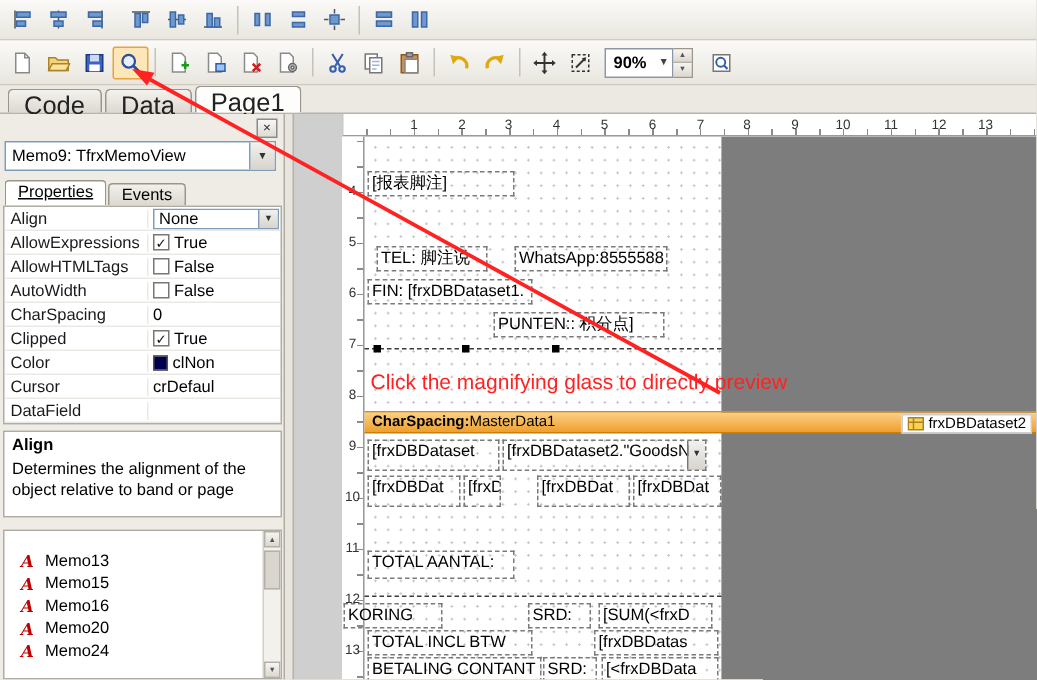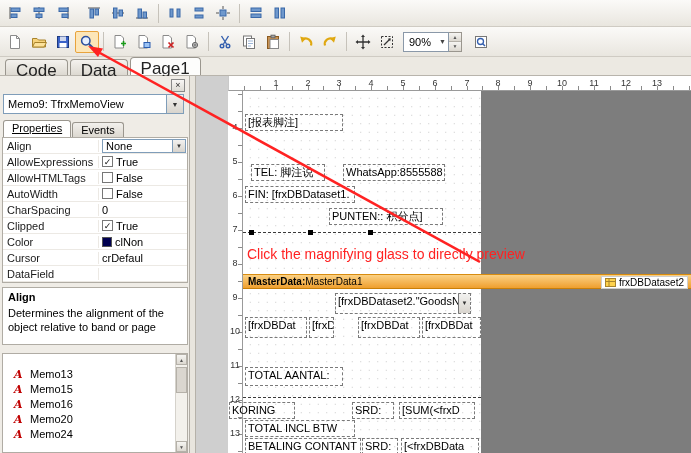--- a/index.html
+++ b/index.html
@@ -12,21 +12,21 @@
   #toolbar-align{top:0;height:27px;}
   #toolbar-main{top:27px;height:30px;}
   .icon-btn{width:24px;height:22px;display:flex;align-items:center;justify-content:center;
     border:1px solid transparent;border-radius:2px;flex:0 0 auto;}
   .icon-btn.hot{border-color:#e8a33d;background:#fde6b8;}
   .tb-sep{width:1px;height:19px;background:#c6c2ba;margin:0 4px;flex:0 0 auto;}
   .tb-gap{width:7px;flex:0 0 auto;}
 
   .zoom-box{display:flex;align-items:center;height:20px;margin-left:4px;}
   .zoom-field{width:46px;height:20px;background:#fff;border:1px solid #8a98a8;
-    font-size:11px;display:flex;align-items:center;justify-content:space-between;padding:0 2px 0 5px;}
+    font-size:11px;display:flex;align-items:center;justify-content:space-between;padding:0 2px 0 5px;font-weight:bold;}
   .zoom-field .arr{font-size:7px;color:#444;}
   .zoom-spin{width:13px;height:20px;border:1px solid #9a968e;border-left:none;display:flex;flex-direction:column;}
   .zoom-spin div{flex:1;font-size:5px;color:#555;display:flex;align-items:center;justify-content:center;
     background:linear-gradient(#f6f5f2,#dcd8d0);border-bottom:1px solid #b5b1a9;}
   .zoom-spin div:last-child{border-bottom:none;}
 
   
   #tabbar{position:absolute;top:57px;left:0;width:691px;height:19px;display:flex;
     align-items:flex-end;padding-left:5px;background:#ece9e2;border-bottom:1px solid #b8b4ac;}
   .tab{height:16px;padding:1px 10px 0;font-size:17px;color:#222;margin-right:2px;
@@ -499,48 +499,50 @@
 
   <div class="sep-line" style="left:47px;top:156px;width:238px">
     <div class="hndl" style="left:6px"></div>
     <div class="hndl" style="left:65px"></div>
     <div class="hndl" style="left:125px"></div>
   </div>
 
   <div id="annotation" style="color: rgb(255, 34, 34);">Click the magnifying glass to directly preview</div>
 
   <div class="band" id="band-master">
-    <span class="bn">MasterData:</span>
+    <span class="bn">CharSpacing:</span>
     <span> MasterData1</span>
     <div id="dataset-chip">
       <svg width="11" height="11" viewBox="0 0 11 11">
           <rect x="0.5" y="1.5" width="10" height="8" fill="#ffd24d" stroke="#a8832c"></rect>
           <line x1="0.5" y1="4.5" x2="10.5" y2="4.5" stroke="#a8832c"></line>
           <line x1="4" y1="1.5" x2="4" y2="9.5" stroke="#a8832c"></line>
         </svg>
       <span>frxDBDataset2</span>
     </div>
   </div>
 
+  <div class="memo" style="left:49px;top:217px;width:88px;height:21px">[frxDBDataset</div>
   <div class="memo" style="left:139px;top:217px;width:136px;height:21px">
     <span>[frxDBDataset2."GoodsNA</span>
     <div class="cell-drop">▼</div>
   </div>
   <div class="memo" style="left:49px;top:241px;width:62px;height:21px">[frxDBDat</div>
   <div class="memo" style="left:113px;top:241px;width:25px;height:21px">[frxDB</div>
   <div class="memo" style="left:162px;top:241px;width:62px;height:21px">[frxDBDat</div>
   <div class="memo" style="left:226px;top:241px;width:59px;height:21px">[frxDBDat</div>
 
 
   <div class="memo" style="left:49px;top:291px;width:98px;height:19px">TOTAL AANTAL:</div>
   <div class="sep-line" style="left:47px;top:321px;width:238px"></div>
   <div class="memo" style="left:33px;top:326px;width:66px;height:17px">KORING</div>
   <div class="memo" style="left:156px;top:326px;width:42px;height:17px">SRD:</div>
   <div class="memo" style="left:203px;top:326px;width:76px;height:17px">[SUM(&lt;frxD</div>
   <div class="memo" style="left:49px;top:344px;width:110px;height:17px">TOTAL INCL BTW</div>
+  <div class="memo" style="left:200px;top:344px;width:83px;height:17px">[frxDBDatas</div>
   <div class="memo" style="left:49px;top:362px;width:116px;height:17px">BETALING CONTANT</div>
   <div class="memo" style="left:166px;top:362px;width:36px;height:17px">SRD:</div>
   <div class="memo" style="left:205px;top:362px;width:78px;height:17px">[&lt;frxDBData</div>
 </div>
 
 <svg id="arrow-overlay">
   <line x1="480" y1="262" x2="100" y2="53" stroke="#ff2222" stroke-width="2.5"></line>
   <polygon points="88,46 103,48.5 98,57" fill="#ff2222"></polygon>
 </svg>
 

